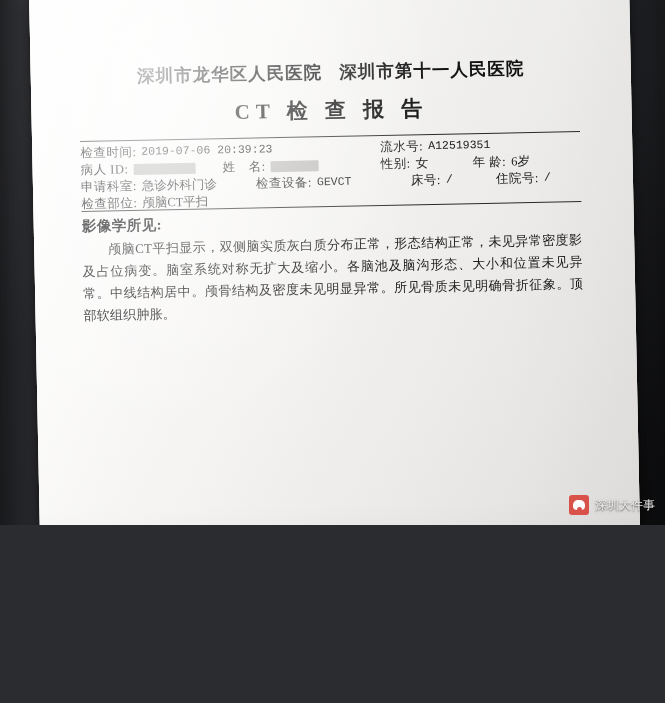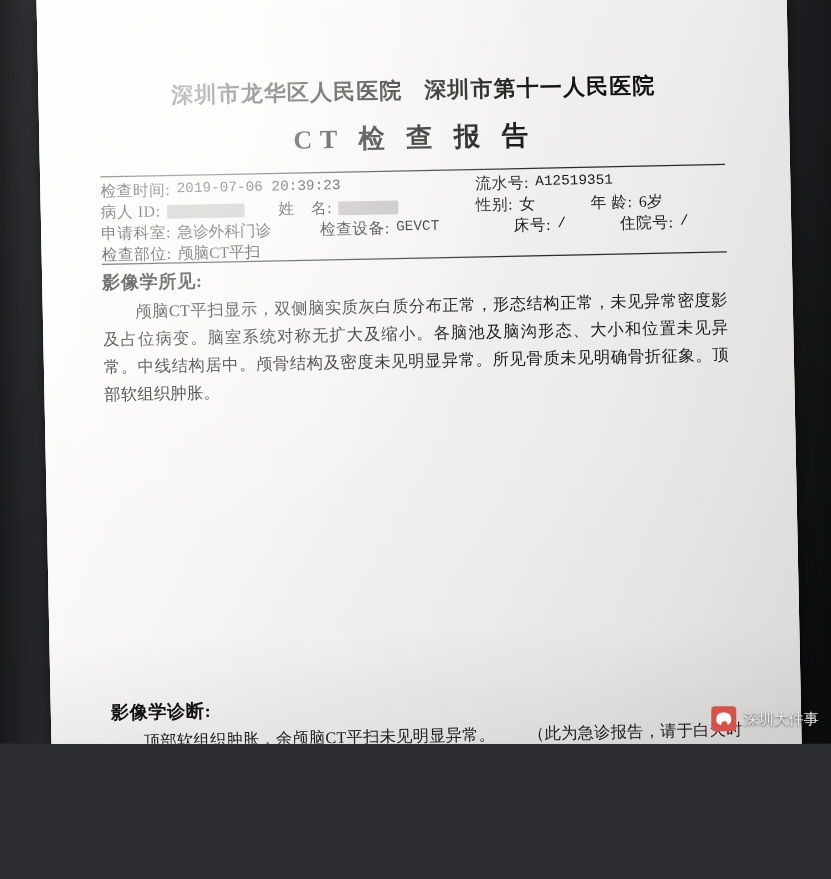--- a/index.html
+++ b/index.html
@@ -9,21 +9,21 @@
   body {
     width: 665px;
     height: 703px;
     overflow: hidden;
     background: #2b2c30;
     font-family: "Liberation Sans", sans-serif;
   }
   #scene {
     position: relative;
     width: 665px;
-    height: 595px;
+    height: 525px;
     background: linear-gradient(120deg, #3a3b40 0%, #2e2f34 40%, #27282c 100%);
     overflow: hidden;
   }
   
   .desk-shade {
     position: absolute;
     left: 0; top: 0;
     width: 100%; height: 100%;
     background:
       radial-gradient(ellipse at 12% 8%, rgba(255,255,255,0.06) 0%, rgba(0,0,0,0) 45%),

